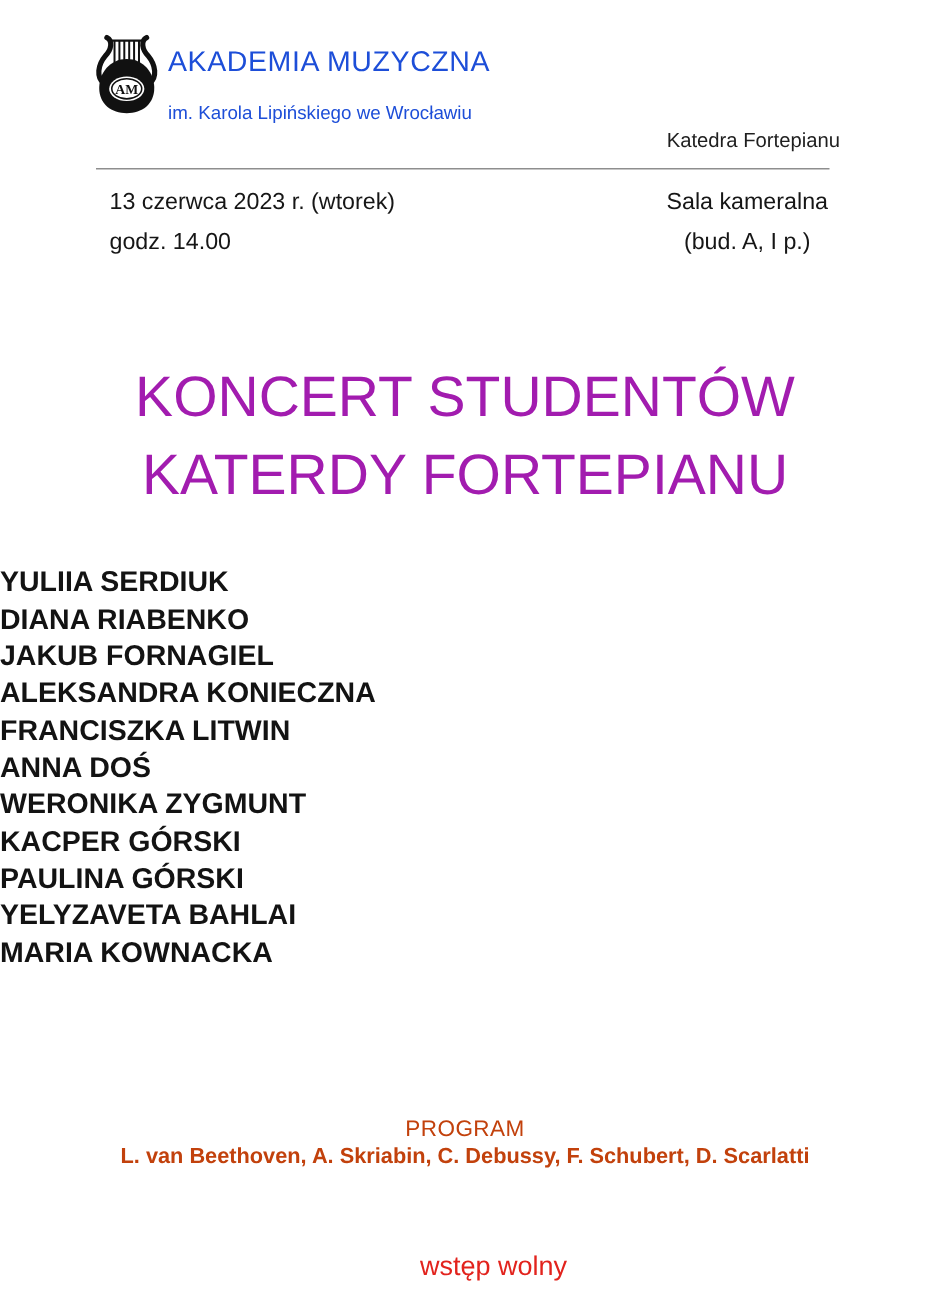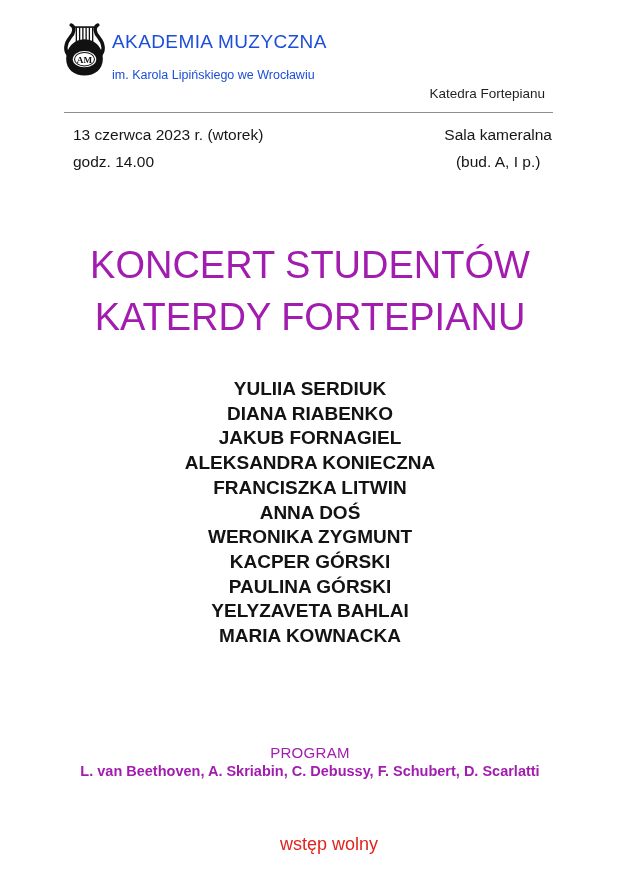--- a/index.html
+++ b/index.html
@@ -18,21 +18,21 @@
     width:47px; height:53px;
   }
   .brand-text { position:absolute; left:112px; top:31px; color:#1d4ed8; }
   .brand-name {
     font-size:19px; letter-spacing:0.4px; white-space:nowrap;
   }
   .brand-sub {
     font-size:12.5px; margin-top:15px; white-space:nowrap;
   }
   .department {
-    position:absolute; right:75px; top:86px;
+    position:absolute; right:60px; top:86px;
     font-size:13.5px; color:#1f1f1f; white-space:nowrap;
   }
   .divider {
     position:absolute; left:64px; right:67px; top:112px;
     border-top:1.5px solid #8e8e8e; height:0;
   }
 
   
   .info-left {
     position:absolute; left:73px; top:121px;
@@ -47,29 +47,29 @@
   .main-title {
     position:absolute; left:0; right:0; top:239px;
     text-align:center;
     font-size:38px; line-height:52px;
     color:#a21caf; white-space:nowrap;
   }
 
   
   .performers {
     position:absolute; left:0; right:0; top:377px;
-    text-align:center;
+    text-align:left;
     font-weight:bold; font-size:19px; line-height:24.7px;
     color:#131313;
   }
 
   
   .program {
     position:absolute; left:0; right:0; top:744px;
-    text-align:center; line-height:18px; color:#a21caf;
+    text-align:center; line-height:18px; color:#c2410c;
   }
   .program-heading { font-size:15px; letter-spacing:0.3px; }
   .program-line { font-size:14.5px; font-weight:bold; white-space:nowrap; }
 
   
   .admission {
     position:absolute; left:0; right:0; top:834px;
     text-align:center; font-size:18px;
   }
 </style>

